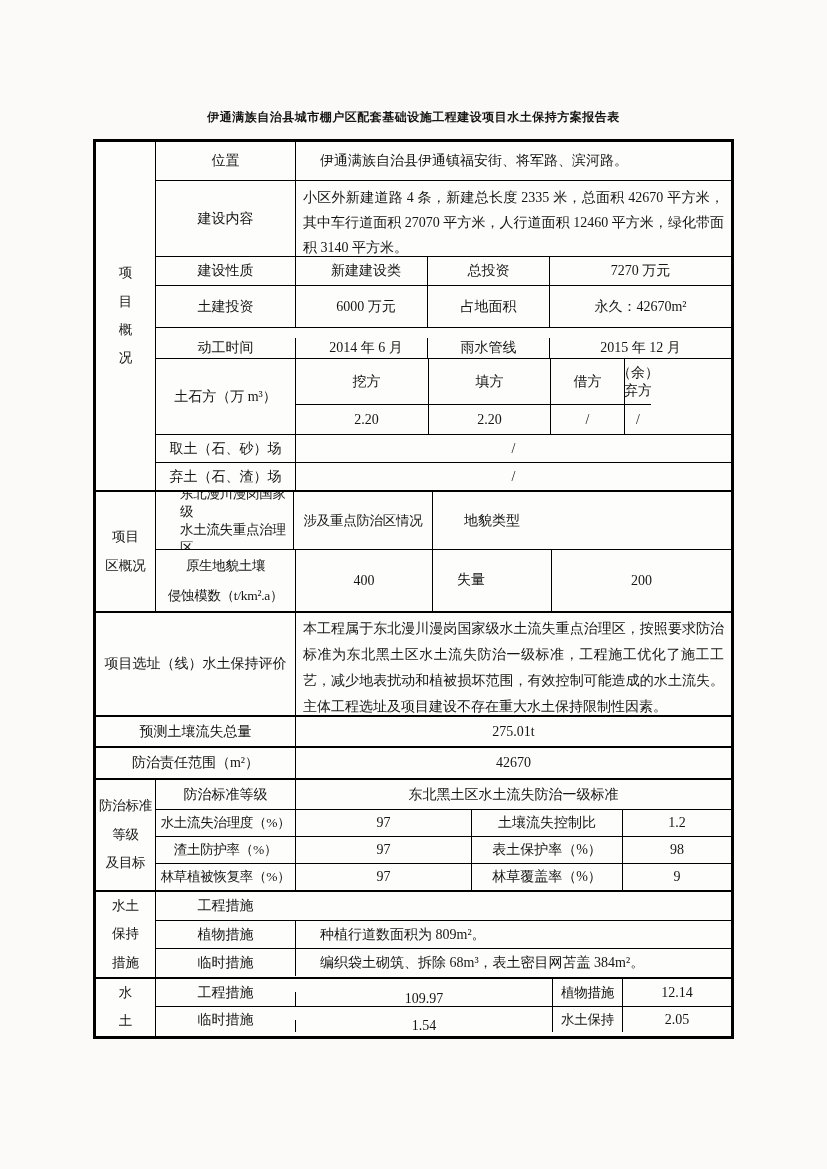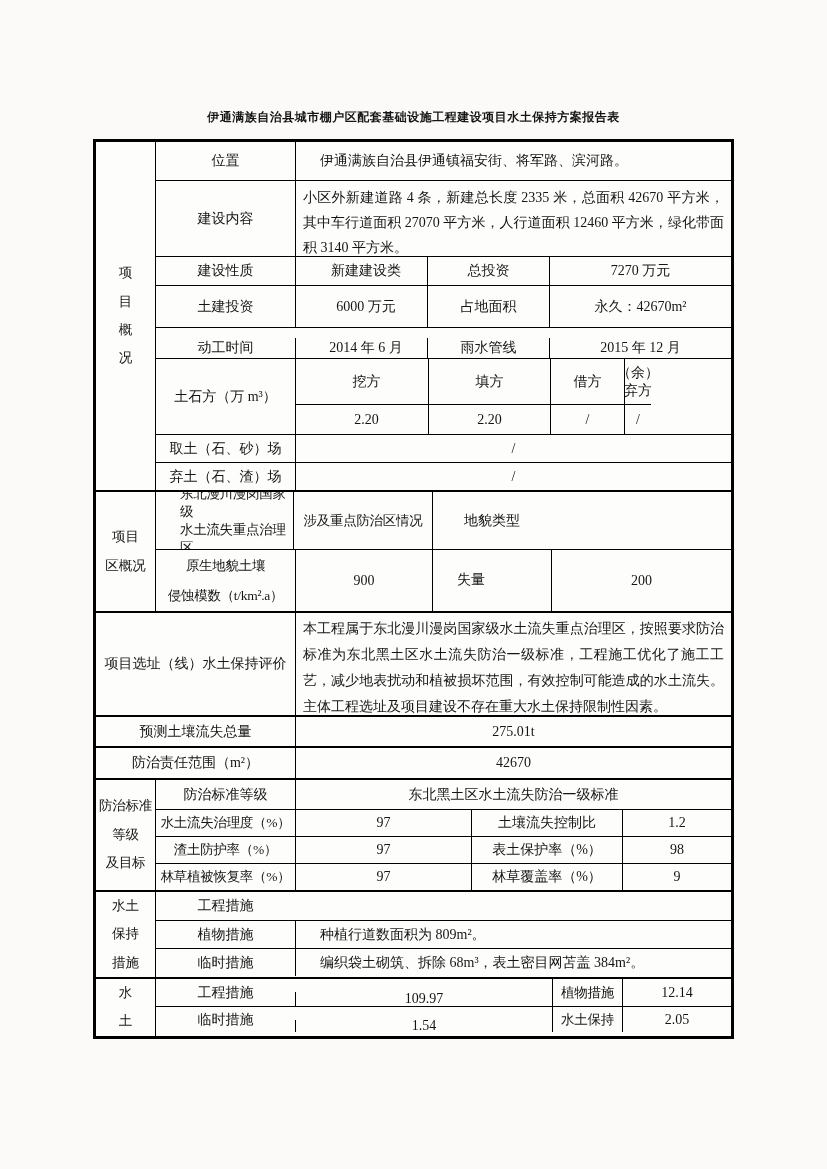--- a/index.html
+++ b/index.html
@@ -160,21 +160,21 @@
       <div class="body">
         <div class="row h57">
           <div class="cell w137 left pre tight">东北漫川漫岗国家级
 水土流失重点治理区</div>
           <div class="cell w139 tight">涉及重点防治区情况</div>
           <div class="cell w119">地貌类型</div>
         </div>
         <div class="row h62">
           <div class="cell w139 pre mid tight">原生地貌土壤
 侵蚀模数（t/km².a）</div>
-          <div class="cell w137">900</div>
+          <div class="cell w137">400</div>
           <div class="cell w119 pre spread left">容许土壤流
 失量（t/km².a）</div>
           <div class="cell w180">200</div>
         </div>
       </div>
     </div>
 
     <div class="section fullrow h102">
       <div class="cell w199">项目选址（线）水土保持评价</div>
       <div class="cell w436 para para2">本工程属于东北漫川漫岗国家级水土流失重点治理区，按照要求防治标准为东北黑土区水土流失防治一级标准，工程施工优化了施工工艺，减少地表扰动和植被损坏范围，有效控制可能造成的水土流失。主体工程选址及项目建设不存在重大水土保持限制性因素。</div>

